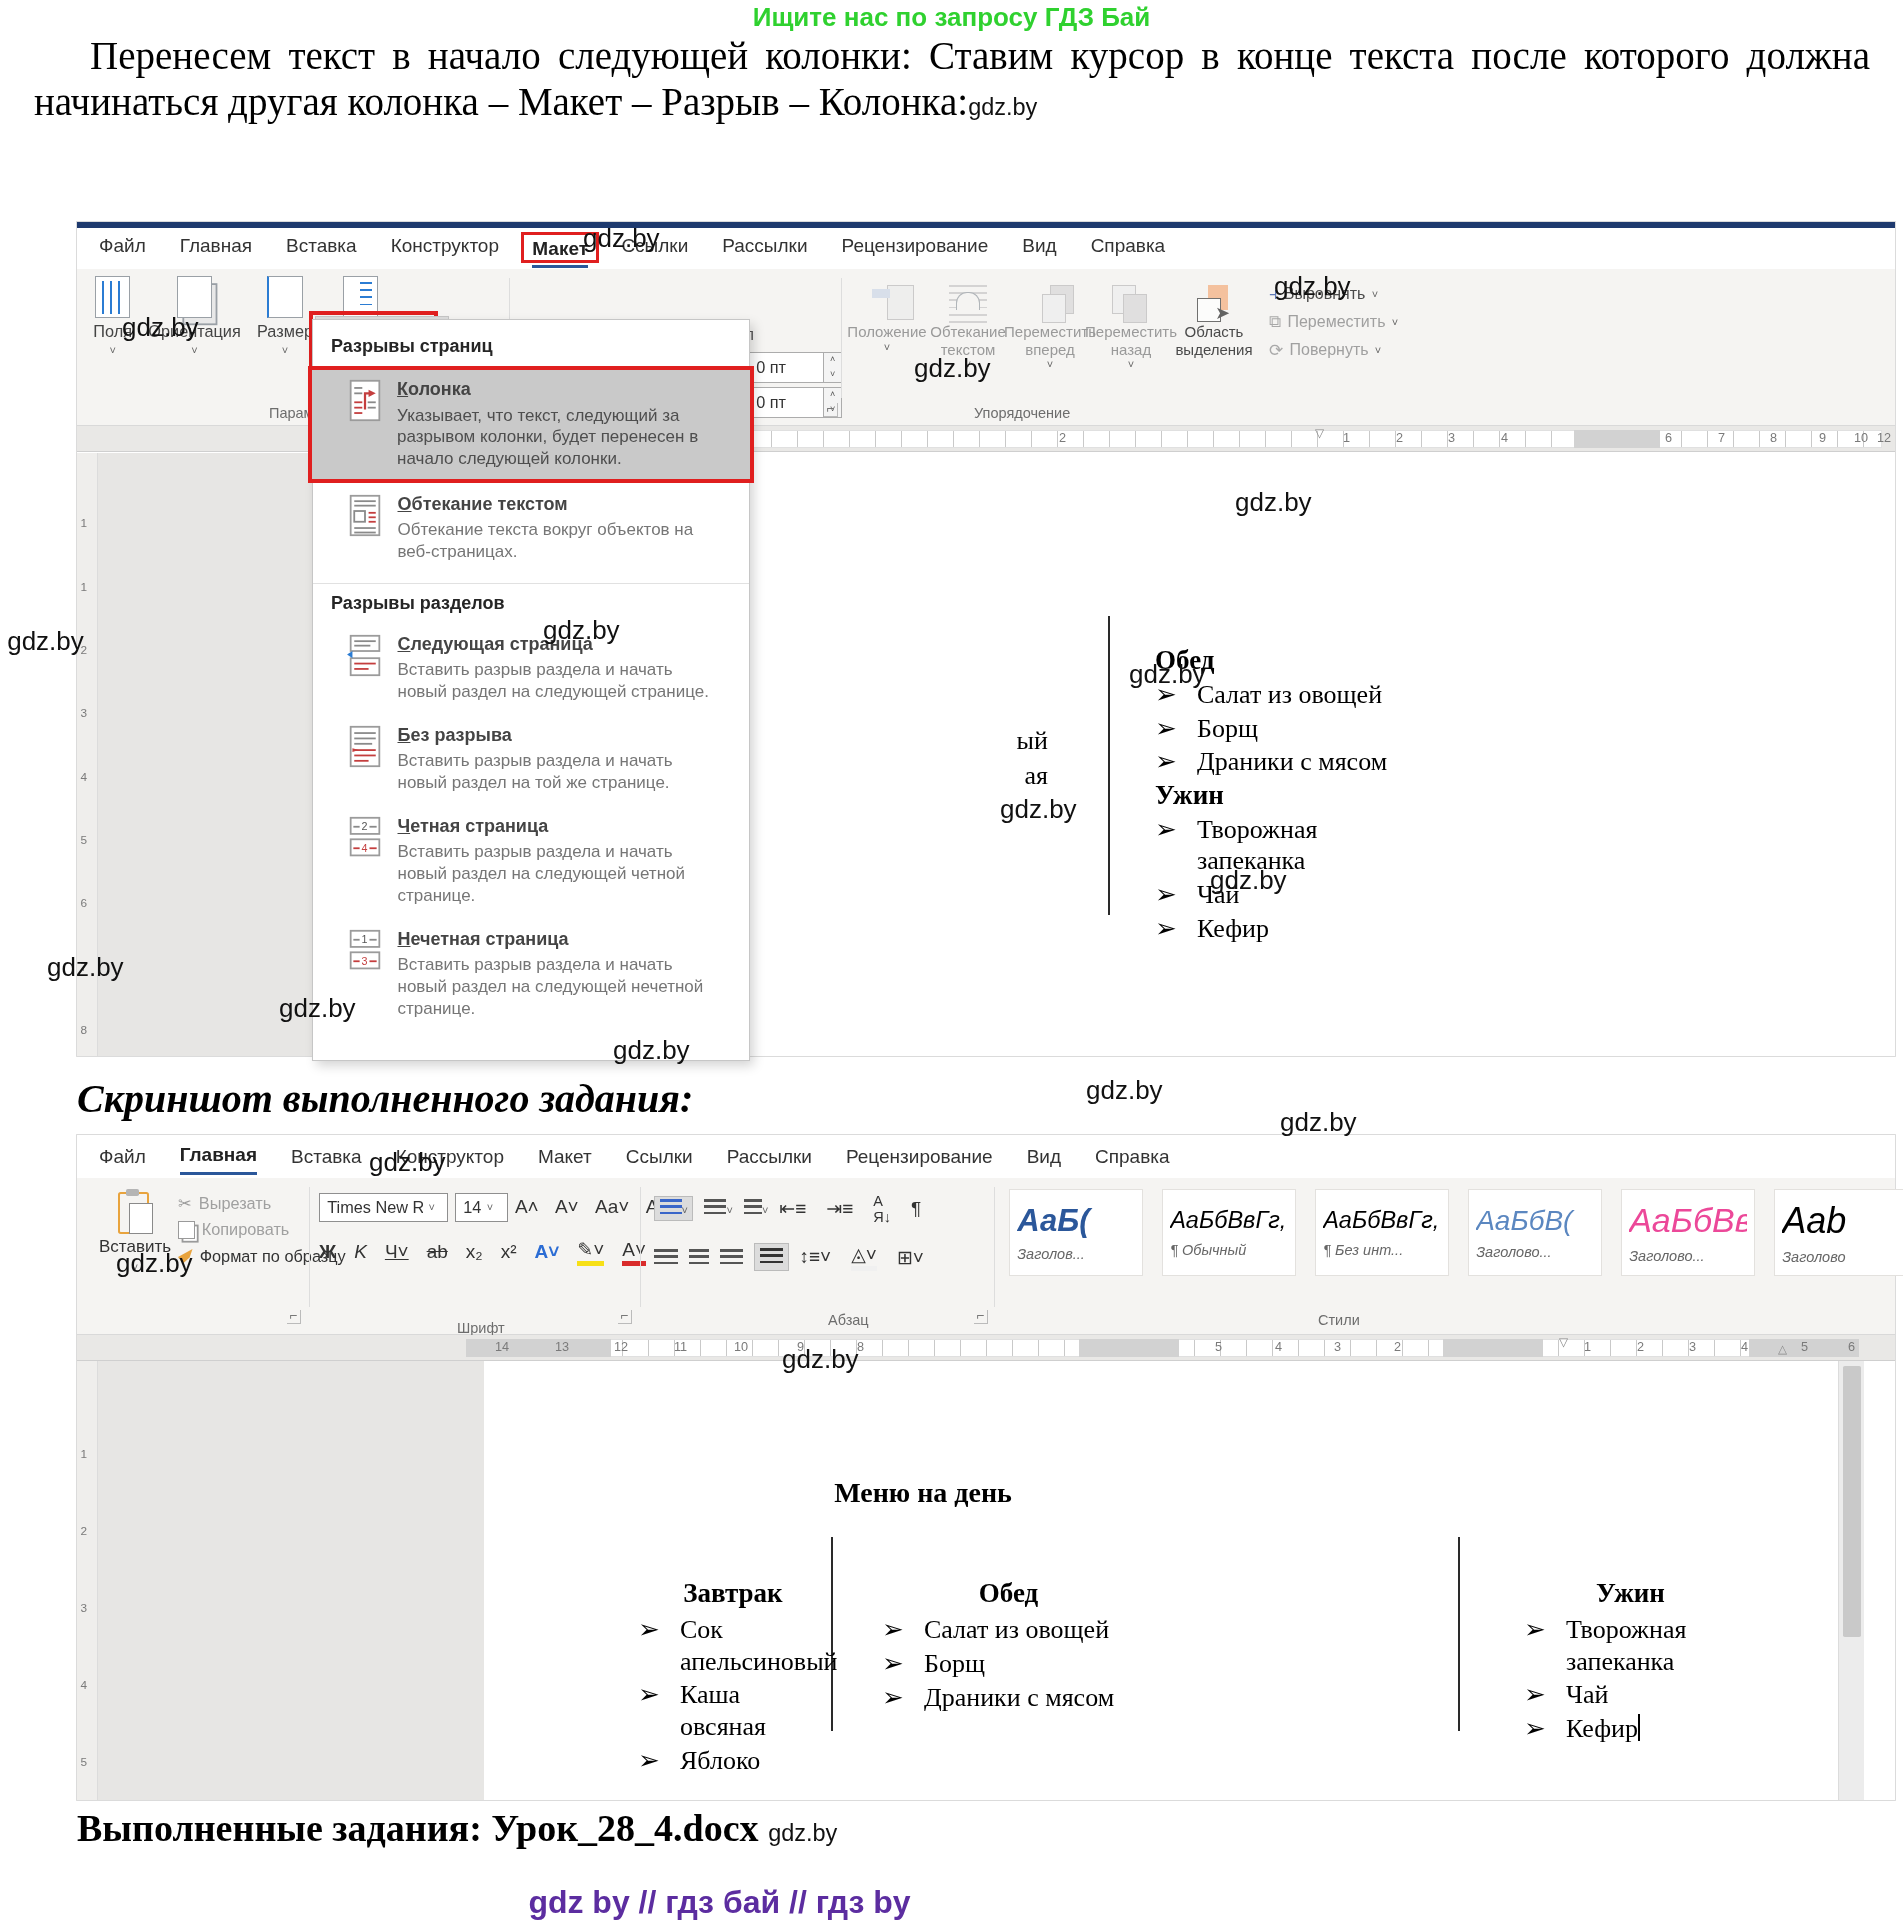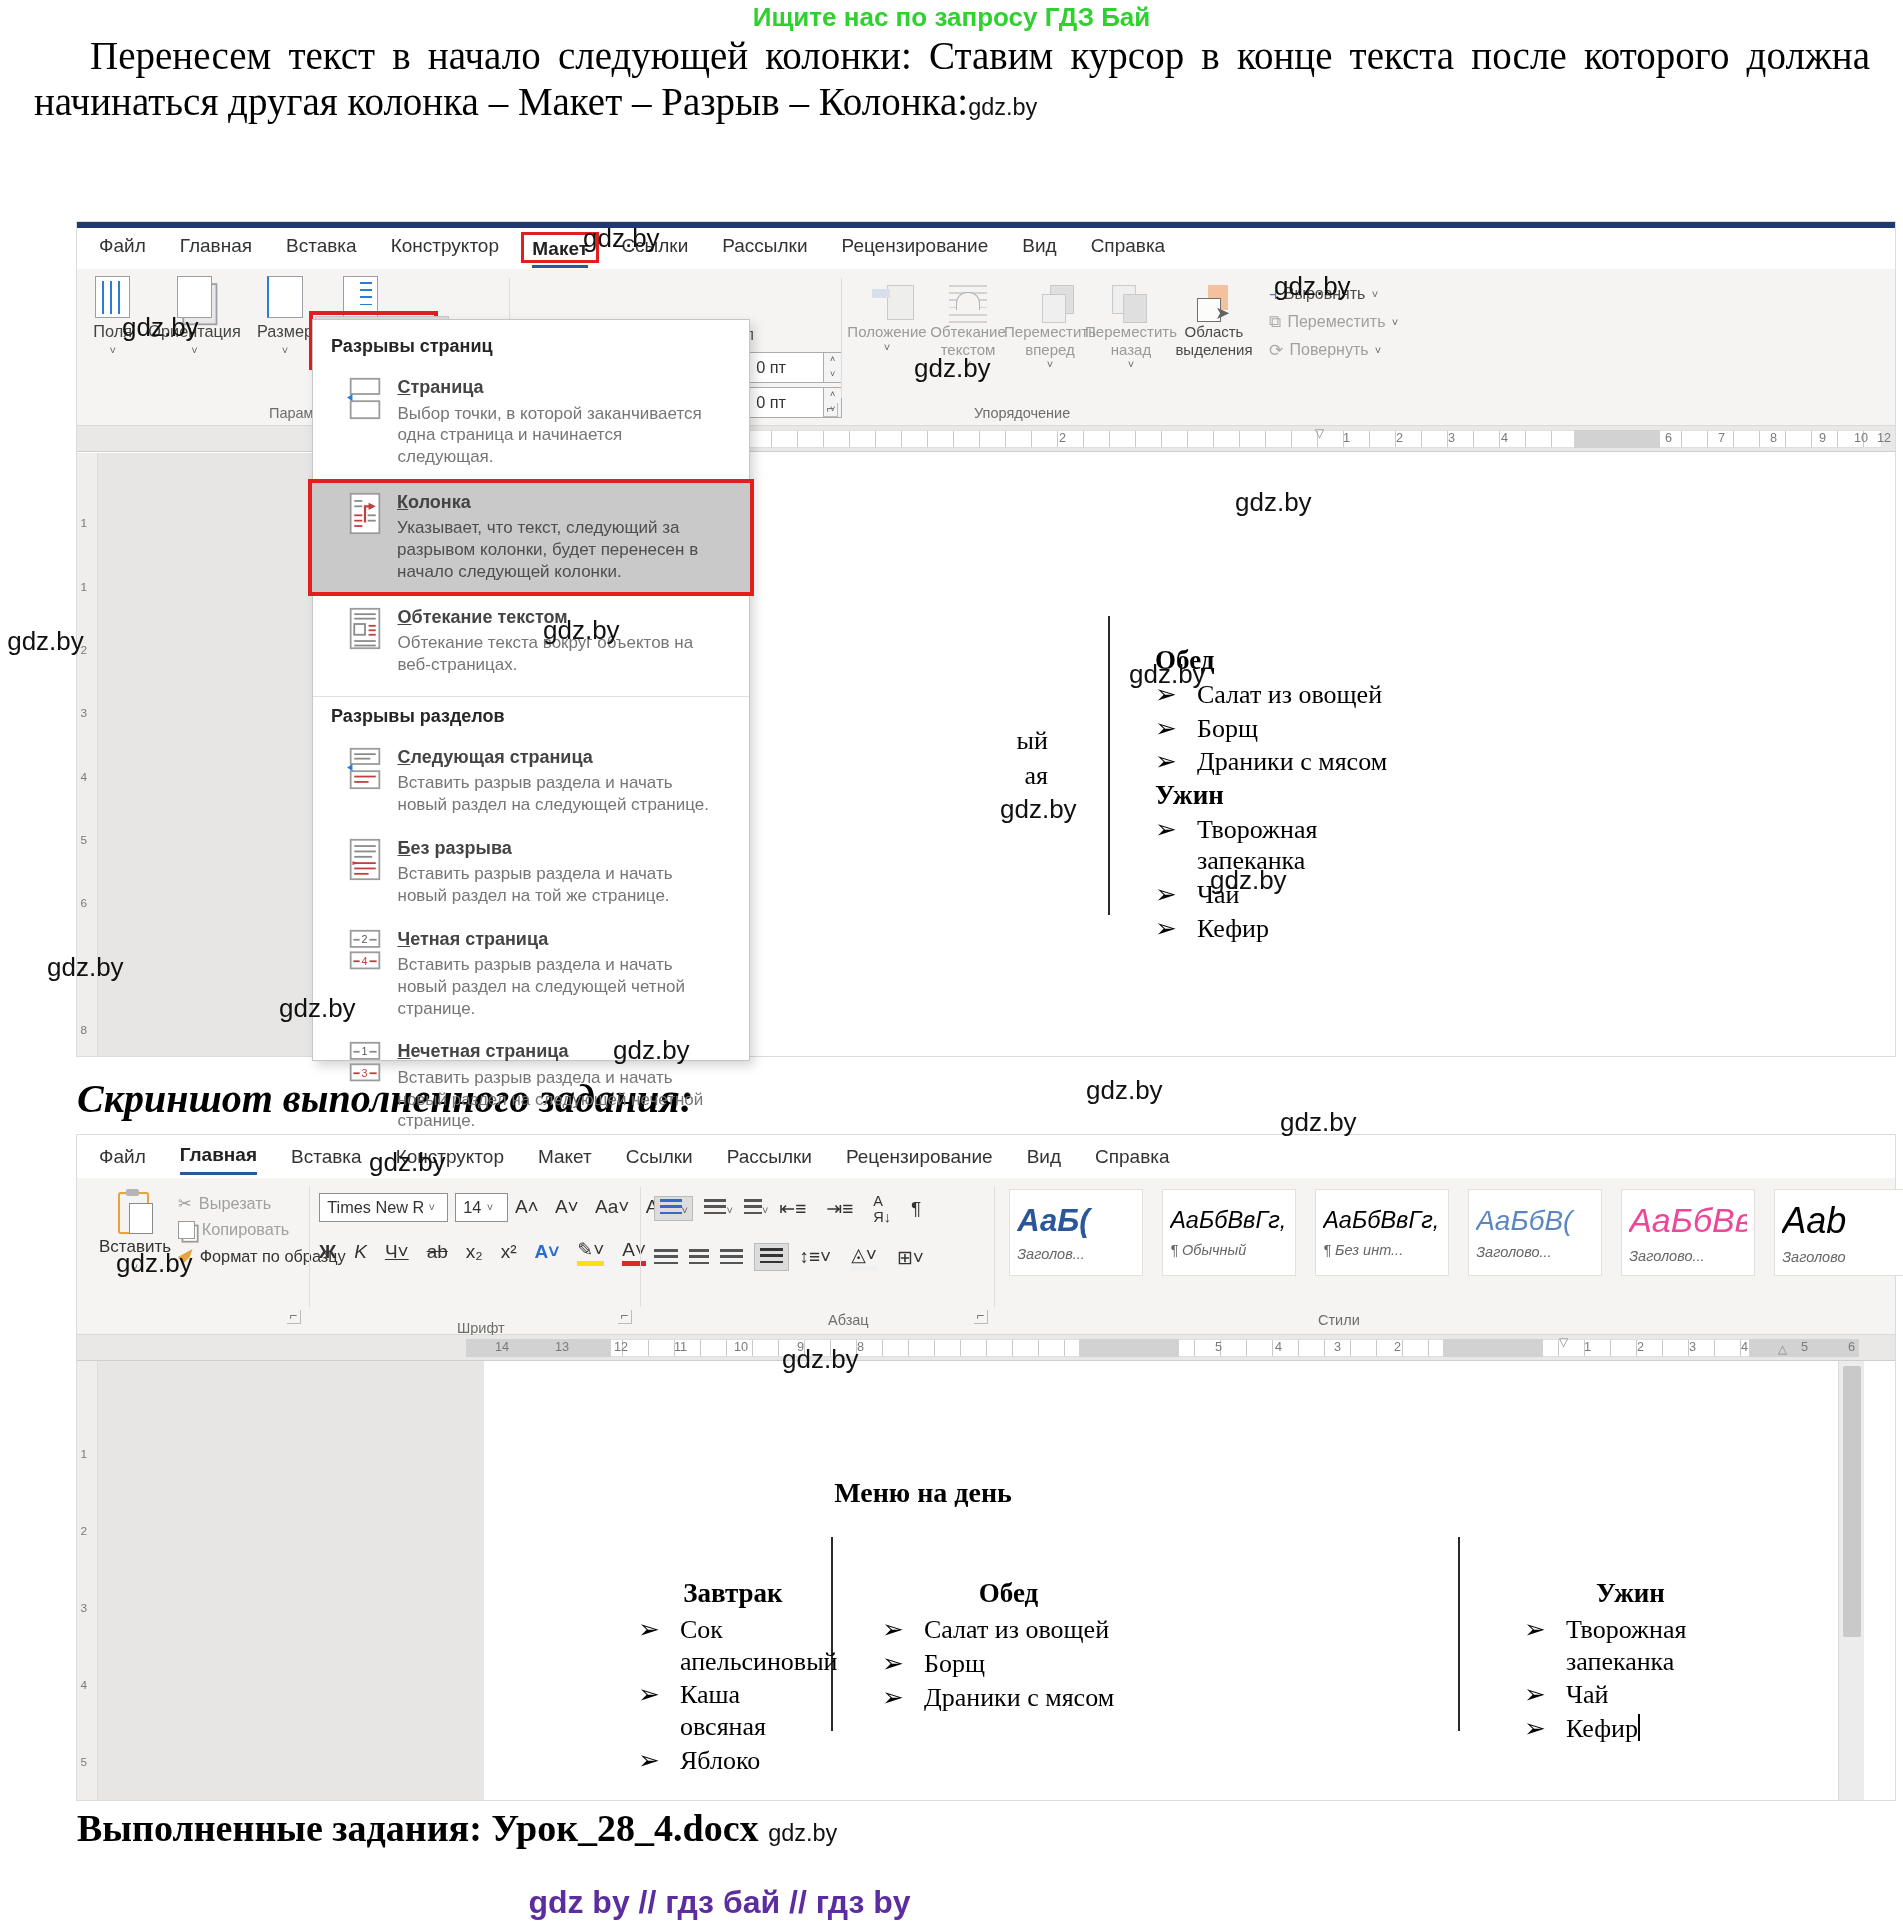--- a/index.html
+++ b/index.html
@@ -284,31 +284,20 @@
       <div style="font-weight:700;font-size:27px;">Ужин</div>
       <div class="mitem"><span class="blt">➢</span><span>Творожная запеканка</span></div>
       <div class="mitem"><span class="blt">➢</span><span>Чай</span></div>
       <div class="mitem"><span class="blt">➢</span><span>Кефир</span></div>
     </div>
   </div>
 
   <div class="dropdown">
     <div class="mhead">Разрывы страниц</div>
 
-    <div class="mi">
-      <svg width="36" height="43" viewBox="0 0 40 48">
-          <rect x="4" y="2" width="32" height="17" fill="#fff" stroke="#9b9b9b" stroke-width="2"></rect>
-          <rect x="4" y="27" width="32" height="19" fill="#fff" stroke="#9b9b9b" stroke-width="2"></rect>
-          <path d="M0 23 l6 -4 v8 z" fill="#2b7cd3"></path>
-        </svg>
-      <div>
-          <div class="mi-title">Страница</div>
-          <div class="mi-desc">Выбор точки, в которой заканчивается одна страница и начинается следующая.</div>
-        </div>
-    </div>
 
     <div class="mi hl">
       <svg width="36" height="43" viewBox="0 0 40 48">
           <rect x="4" y="2" width="32" height="44" fill="#fff" stroke="#9b9b9b" stroke-width="2"></rect>
           <g stroke="#8a8a8a" stroke-width="2">
             <line x1="8" y1="10" x2="17" y2="10"></line>
             <line x1="8" y1="16" x2="17" y2="16"></line>
             <line x1="23" y1="26" x2="32" y2="26"></line>
             <line x1="23" y1="32" x2="32" y2="32"></line>
           </g>

